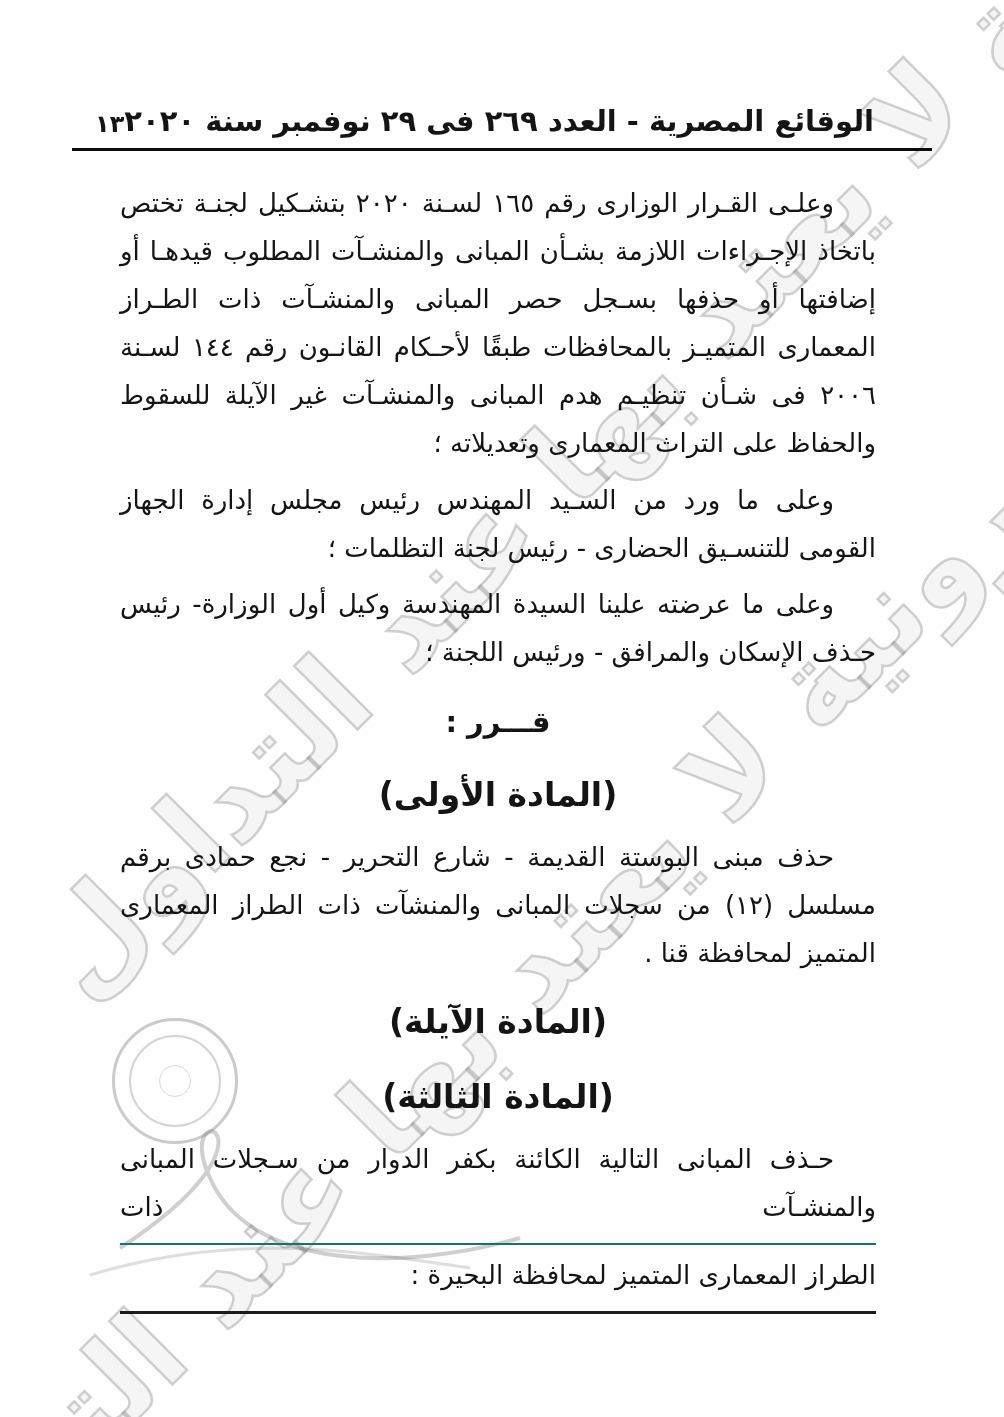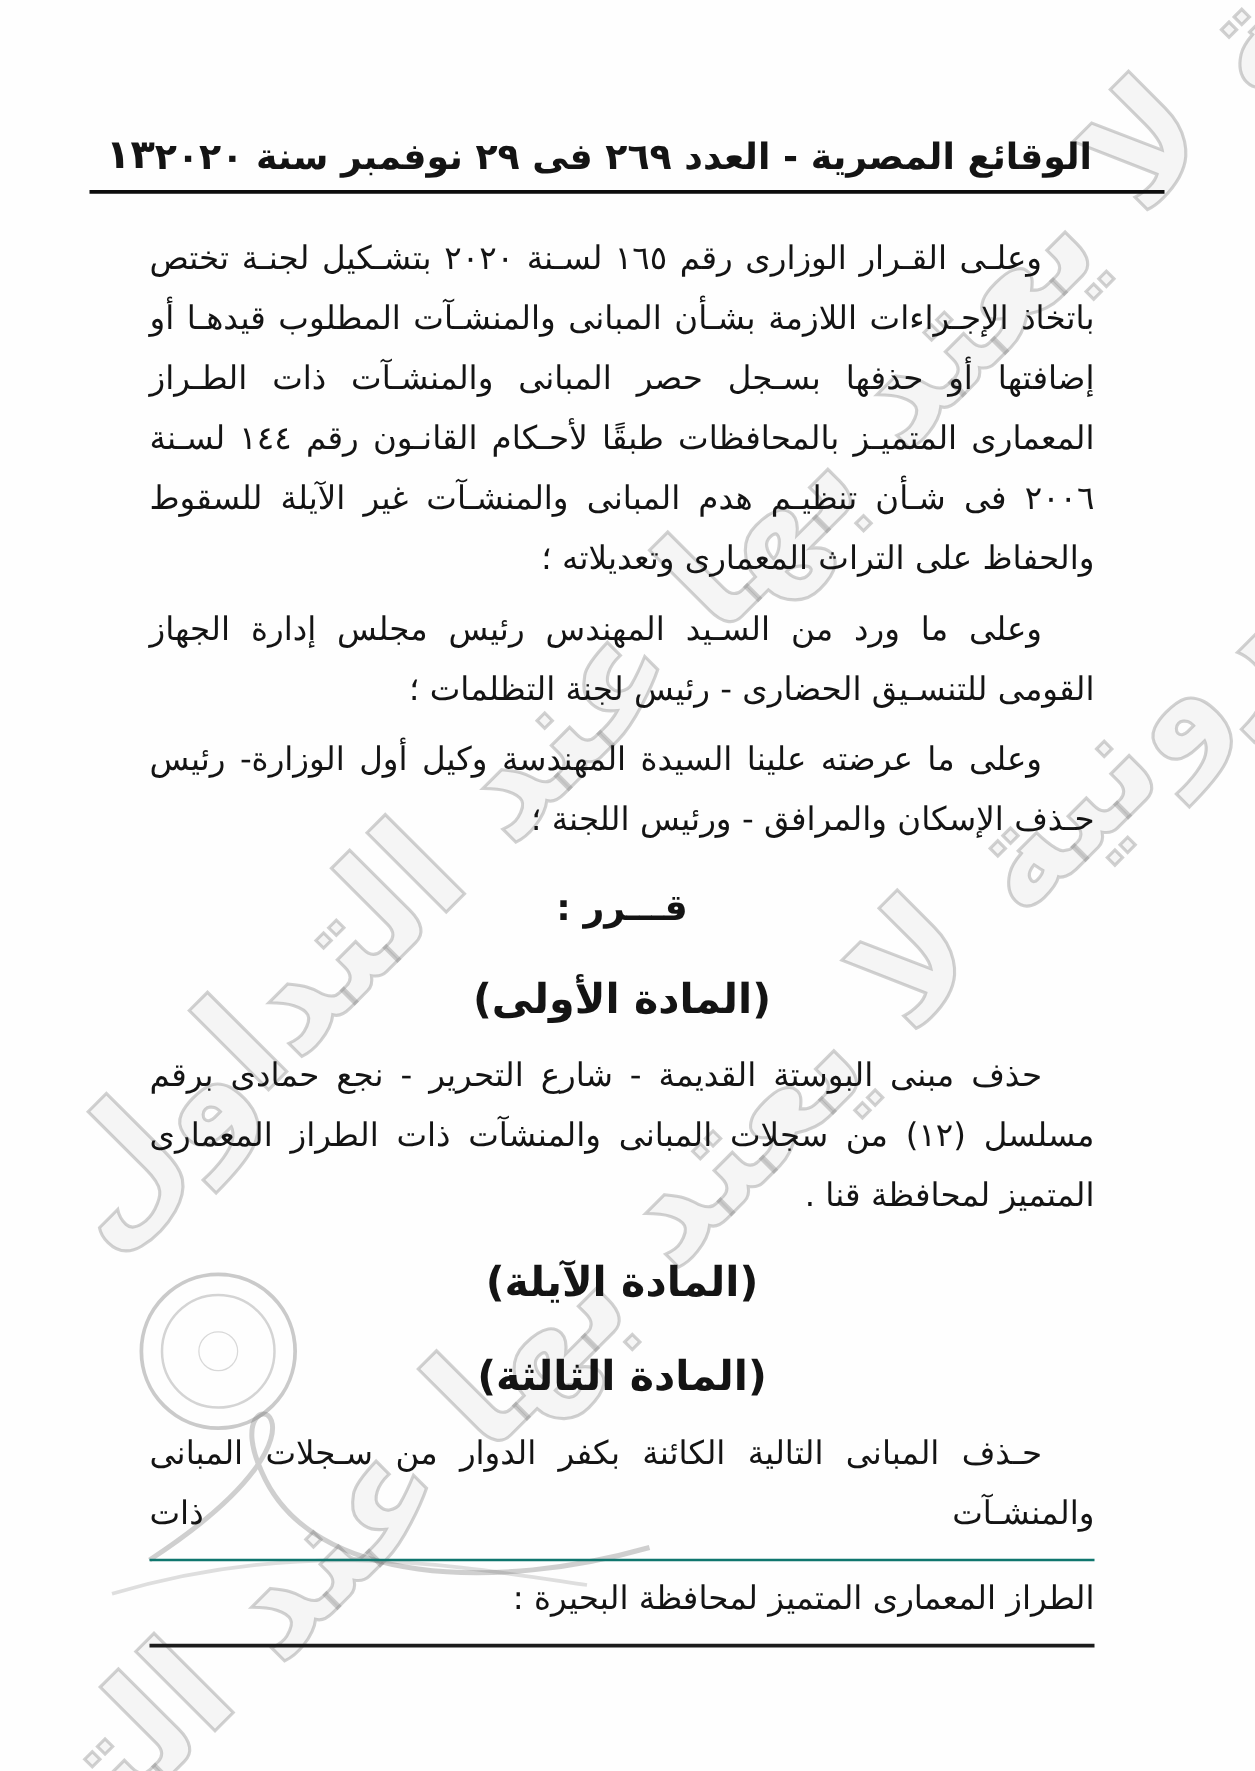--- a/index.html
+++ b/index.html
@@ -22,21 +22,21 @@
     justify-content: space-between;
     align-items: flex-end;
     padding: 104px 130px 0 148px;
   }
   .header .title {
     font-size: 29px;
     font-weight: bold;
     white-space: nowrap;
   }
   .header .pagenum {
-    font-size: 32px;
+    font-size: 24px;
     font-weight: bold;
   }
   .header-rule {
     margin: 10px 72px 0 72px;
     border-bottom: 3px solid #0d0d0d;
   }
 
   
   .doc-body {
     padding: 28px 128px 0 120px;

